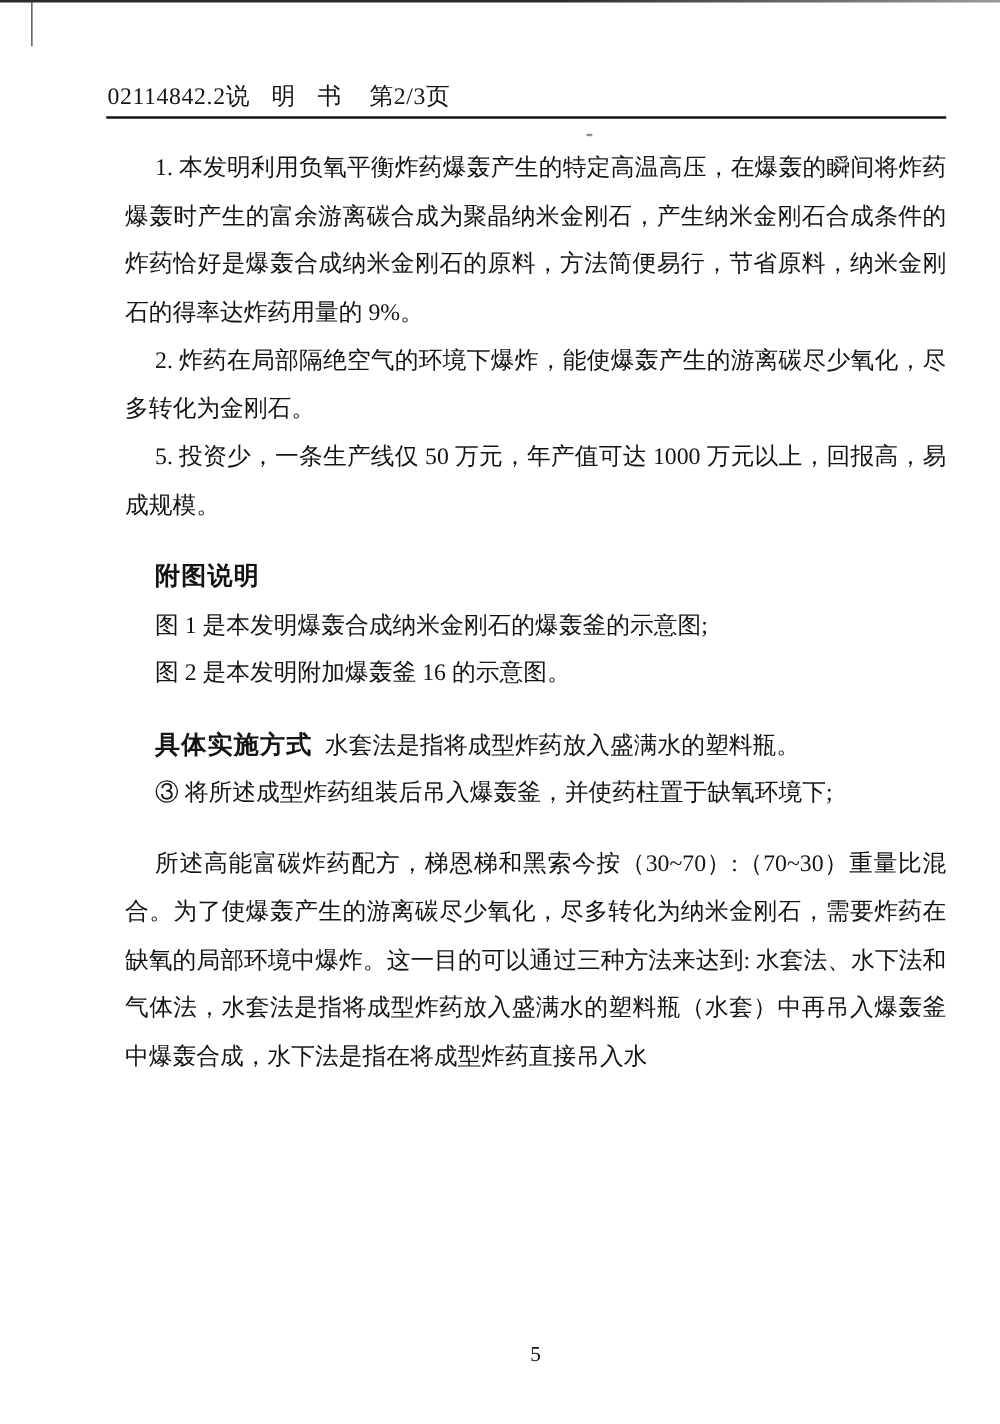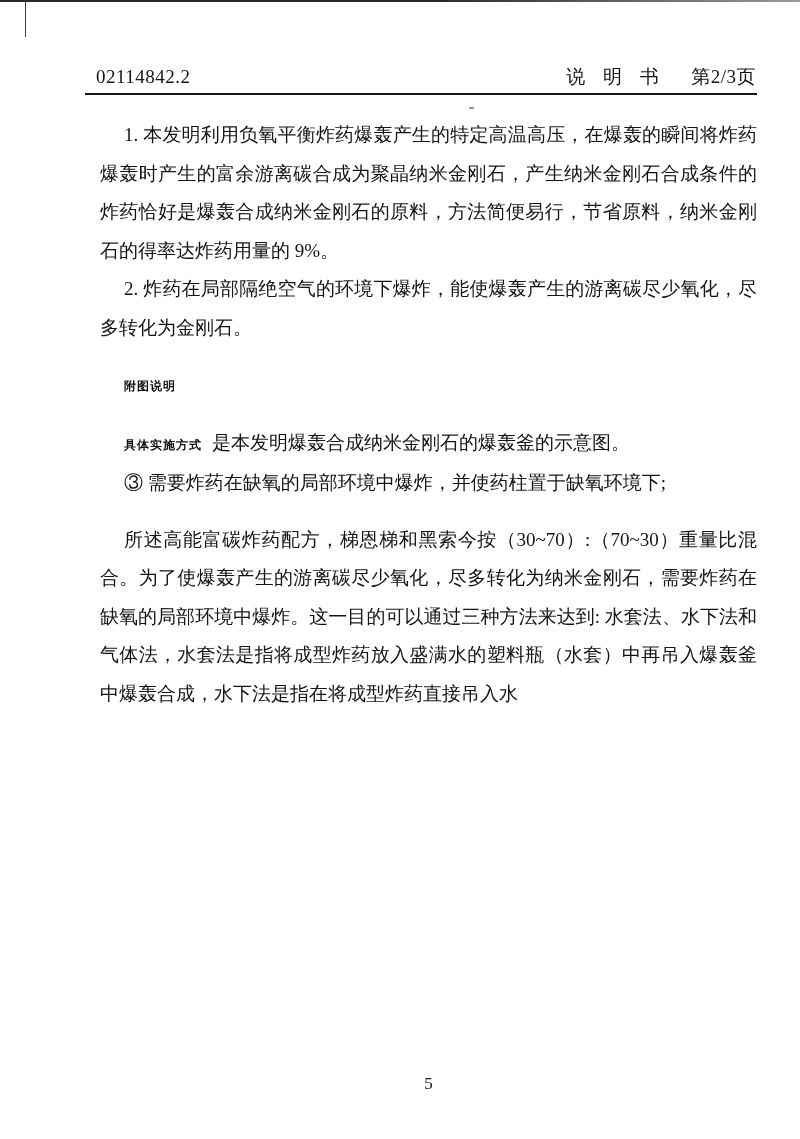--- a/index.html
+++ b/index.html
@@ -22,33 +22,32 @@
     background: linear-gradient(to right, #2a2a2a 0%, #2a2a2a 55%, #9a9a9a 100%);
   }
   .scan-left-tick {
     position: absolute;
     top: 0; left: 25px;
     width: 1px; height: 37px;
     background: #3a3a3a;
   }
   .header {
     position: absolute;
-    top: 64px; left: 96px; right: 44px;
+    top: 64px; left: 86px; right: 44px;
     display: flex;
-    justify-content: space-between;
     align-items: baseline;
     font-size: 19px;
     letter-spacing: 0.5px;
   }
   .header .doc-title {
     word-spacing: 12px;
     font-family: Liberation Serif, serif;
   }
   .header .page-label {
-    margin-left: 32px;
+    margin-left: 22px;
   }
   .header-rule {
     position: absolute;
     top: 93px; left: 85px;
     width: 672px; height: 2px;
     background: #161616;
   }
   .scan-speck {
     position: absolute;
     top: 107px; left: 469px;
@@ -68,21 +67,21 @@
   .content p {
     margin: 0;
     text-indent: 24px;
   }
   .gap-before {
     margin-top: 18px !important;
   }
   .sec-heading {
     font-family: "Liberation Sans", "DejaVu Sans", sans-serif;
     font-weight: 700;
-    font-size: 12px;
+    font-size: 20px;
     letter-spacing: 1px;
   }
   .heading-note {
     margin-left: 10px;
   }
   .page-num {
     position: absolute;
     top: 1074px; left: 100px;
     width: 657px;
     text-align: center;
@@ -101,25 +100,28 @@
     <span class="doc-title">说 明 书</span><span class="page-label">第2/3页</span>
   </span>
 </div>
 
 <div class="header-rule"></div>
 <div class="scan-speck"></div>
 
 <div class="content">
   <p>1. 本发明利用负氧平衡炸药爆轰产生的特定高温高压，在爆轰的瞬间将炸药爆轰时产生的富余游离碳合成为聚晶纳米金刚石，产生纳米金刚石合成条件的炸药恰好是爆轰合成纳米金刚石的原料，方法简便易行，节省原料，纳米金刚石的得率达炸药用量的 9%。</p>
   <p>2. 炸药在局部隔绝空气的环境下爆炸，能使爆轰产生的游离碳尽少氧化，尽多转化为金刚石。</p>
+  <p>5. 投资少，一条生产线仅 50 万元，年产值可达 1000 万元以上，回报高，易成规模。</p>
 
   <p class="gap-before">
     <span class="sec-heading">附图说明</span>
   </p>
+  <p>图 1 是本发明爆轰合成纳米金刚石的爆轰釜的示意图;</p>
+  <p>图 2 是本发明附加爆轰釜 16 的示意图。</p>
 
   <p class="gap-before">
-    <span class="sec-heading">具体实施方式</span><span class="heading-note">是本发明爆轰合成纳米金刚石的爆轰釜的示意图。</span>
+    <span class="sec-heading">具体实施方式</span><span class="heading-note">水套法是指将成型炸药放入盛满水的塑料瓶。</span>
   </p>
-  <p>③ 需要炸药在缺氧的局部环境中爆炸，并使药柱置于缺氧环境下;</p>
+  <p>③ 将所述成型炸药组装后吊入爆轰釜，并使药柱置于缺氧环境下;</p>
   <p class="gap-before">所述高能富碳炸药配方，梯恩梯和黑索今按（30~70）:（70~30）重量比混合。为了使爆轰产生的游离碳尽少氧化，尽多转化为纳米金刚石，需要炸药在缺氧的局部环境中爆炸。这一目的可以通过三种方法来达到: 水套法、水下法和气体法，水套法是指将成型炸药放入盛满水的塑料瓶（水套）中再吊入爆轰釜中爆轰合成，水下法是指在将成型炸药直接吊入水</p>
 </div>
 
 <div class="page-num">5</div>
 
 </body></html>

